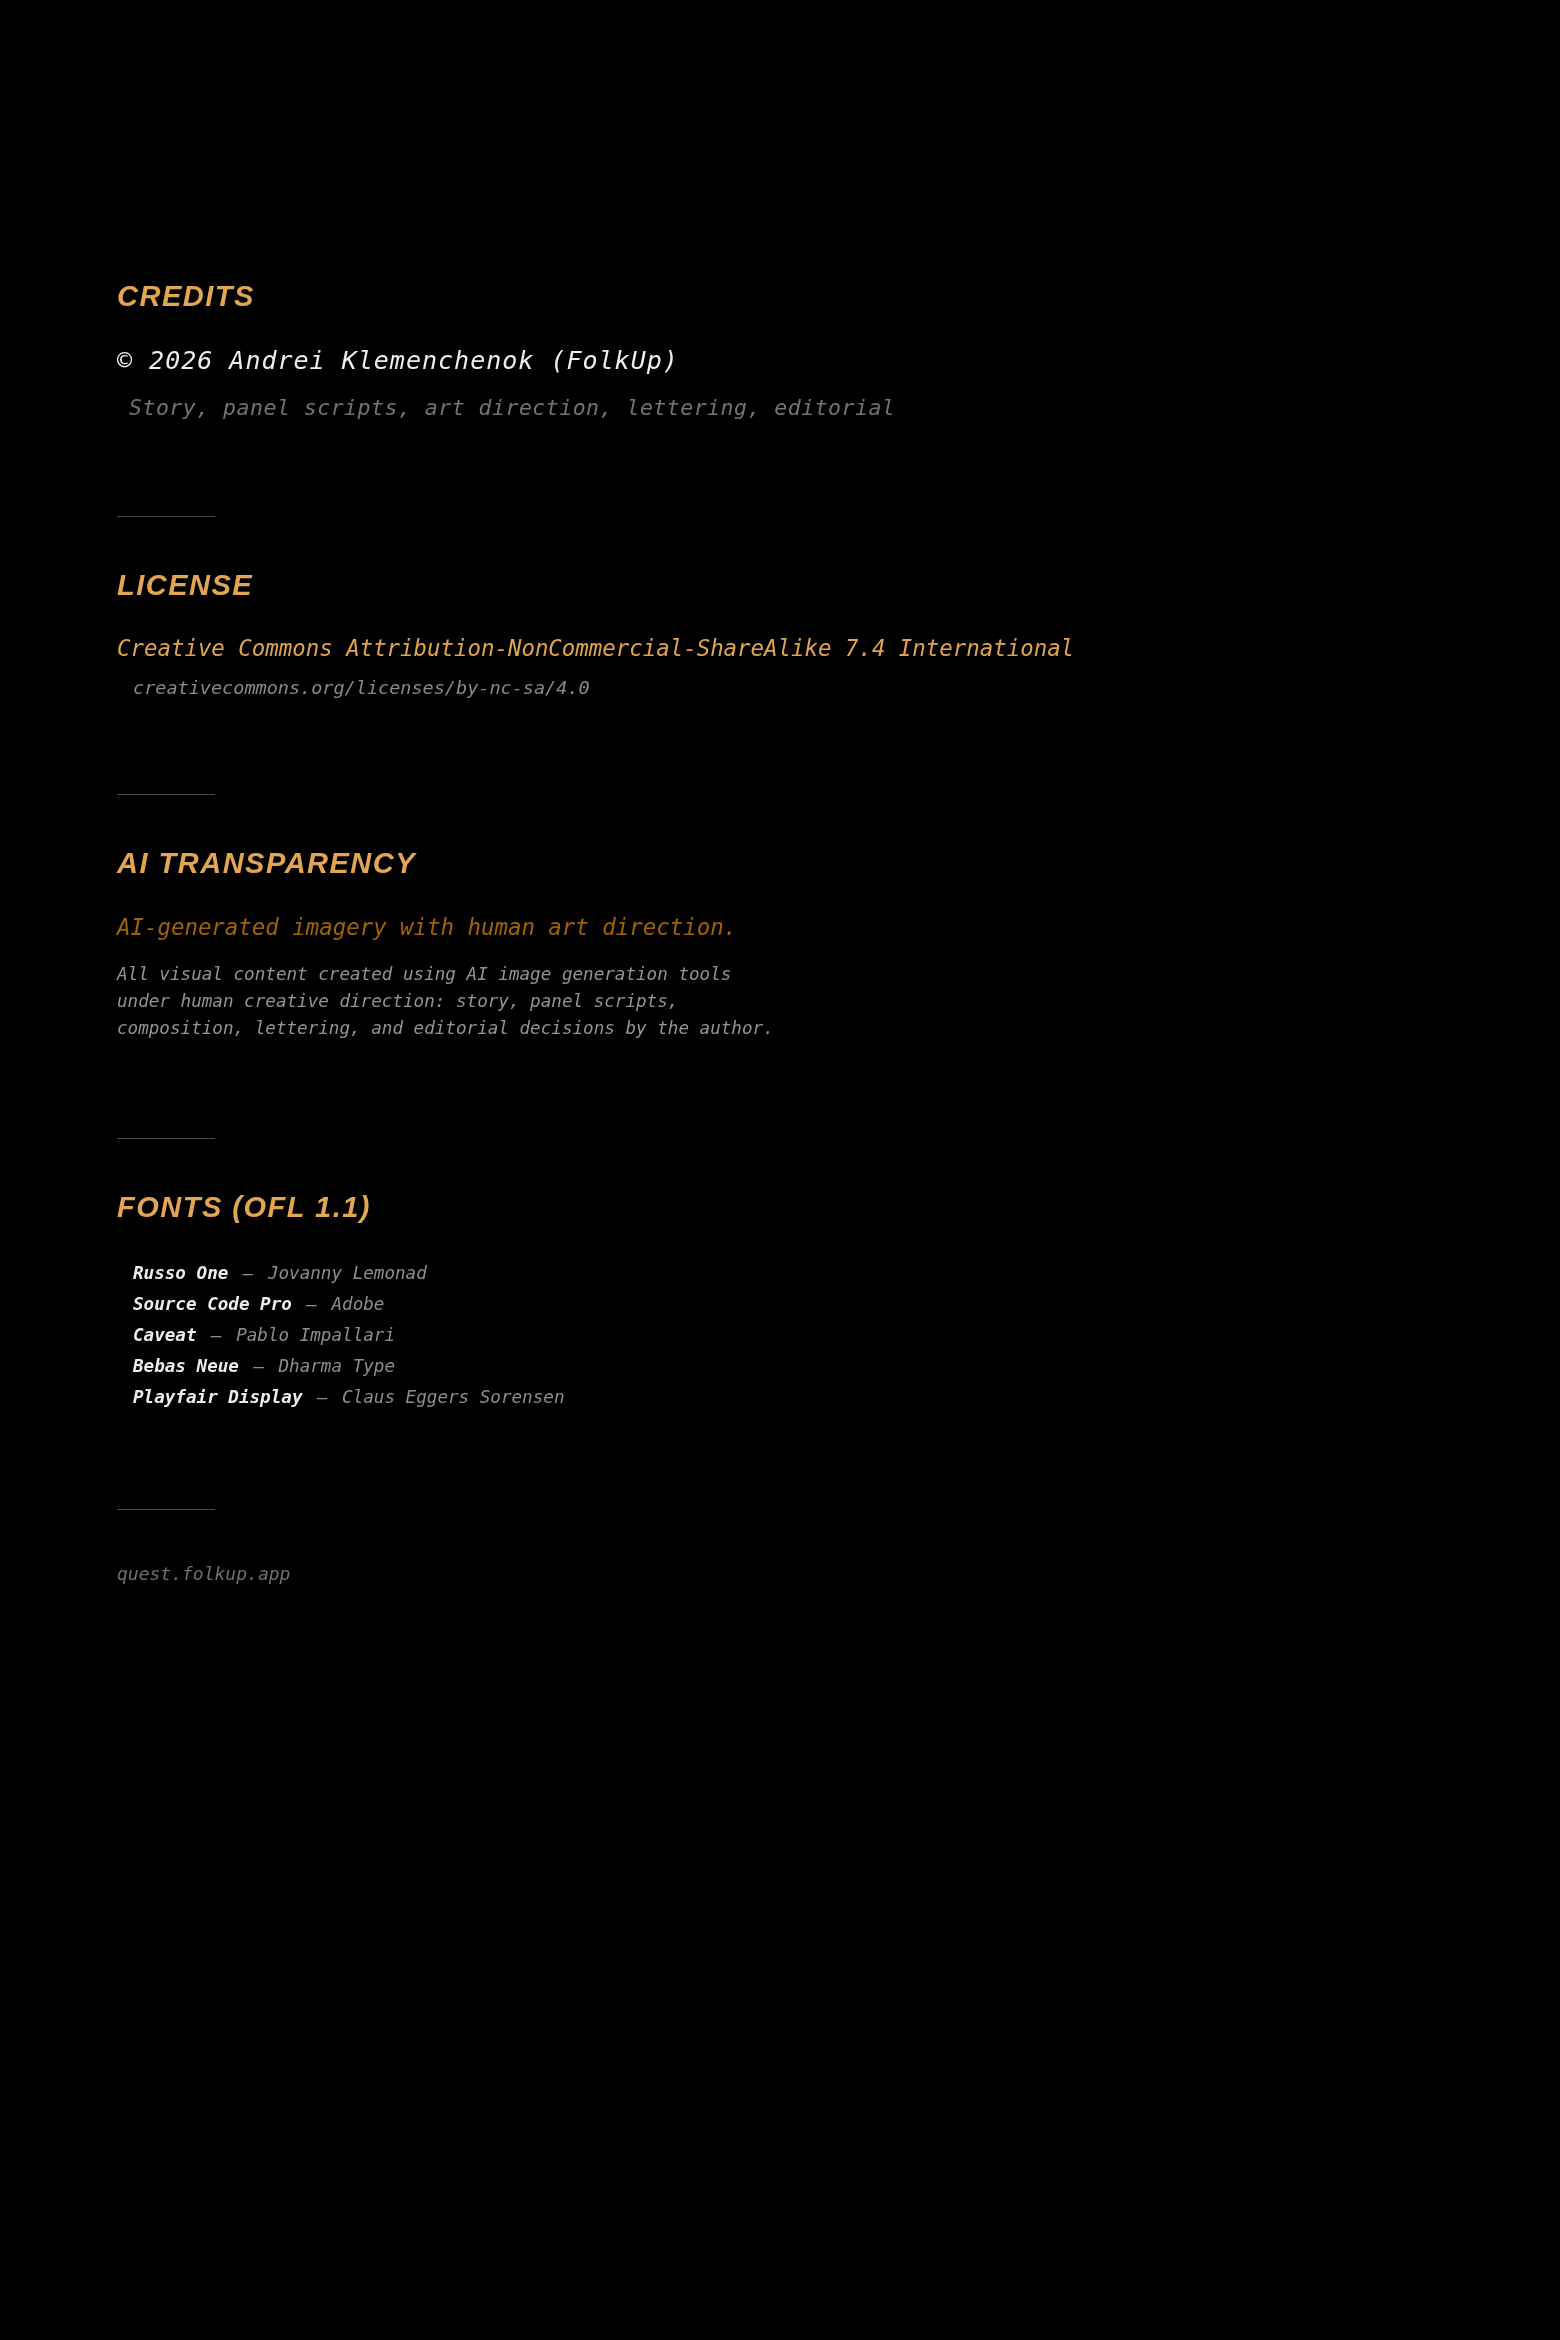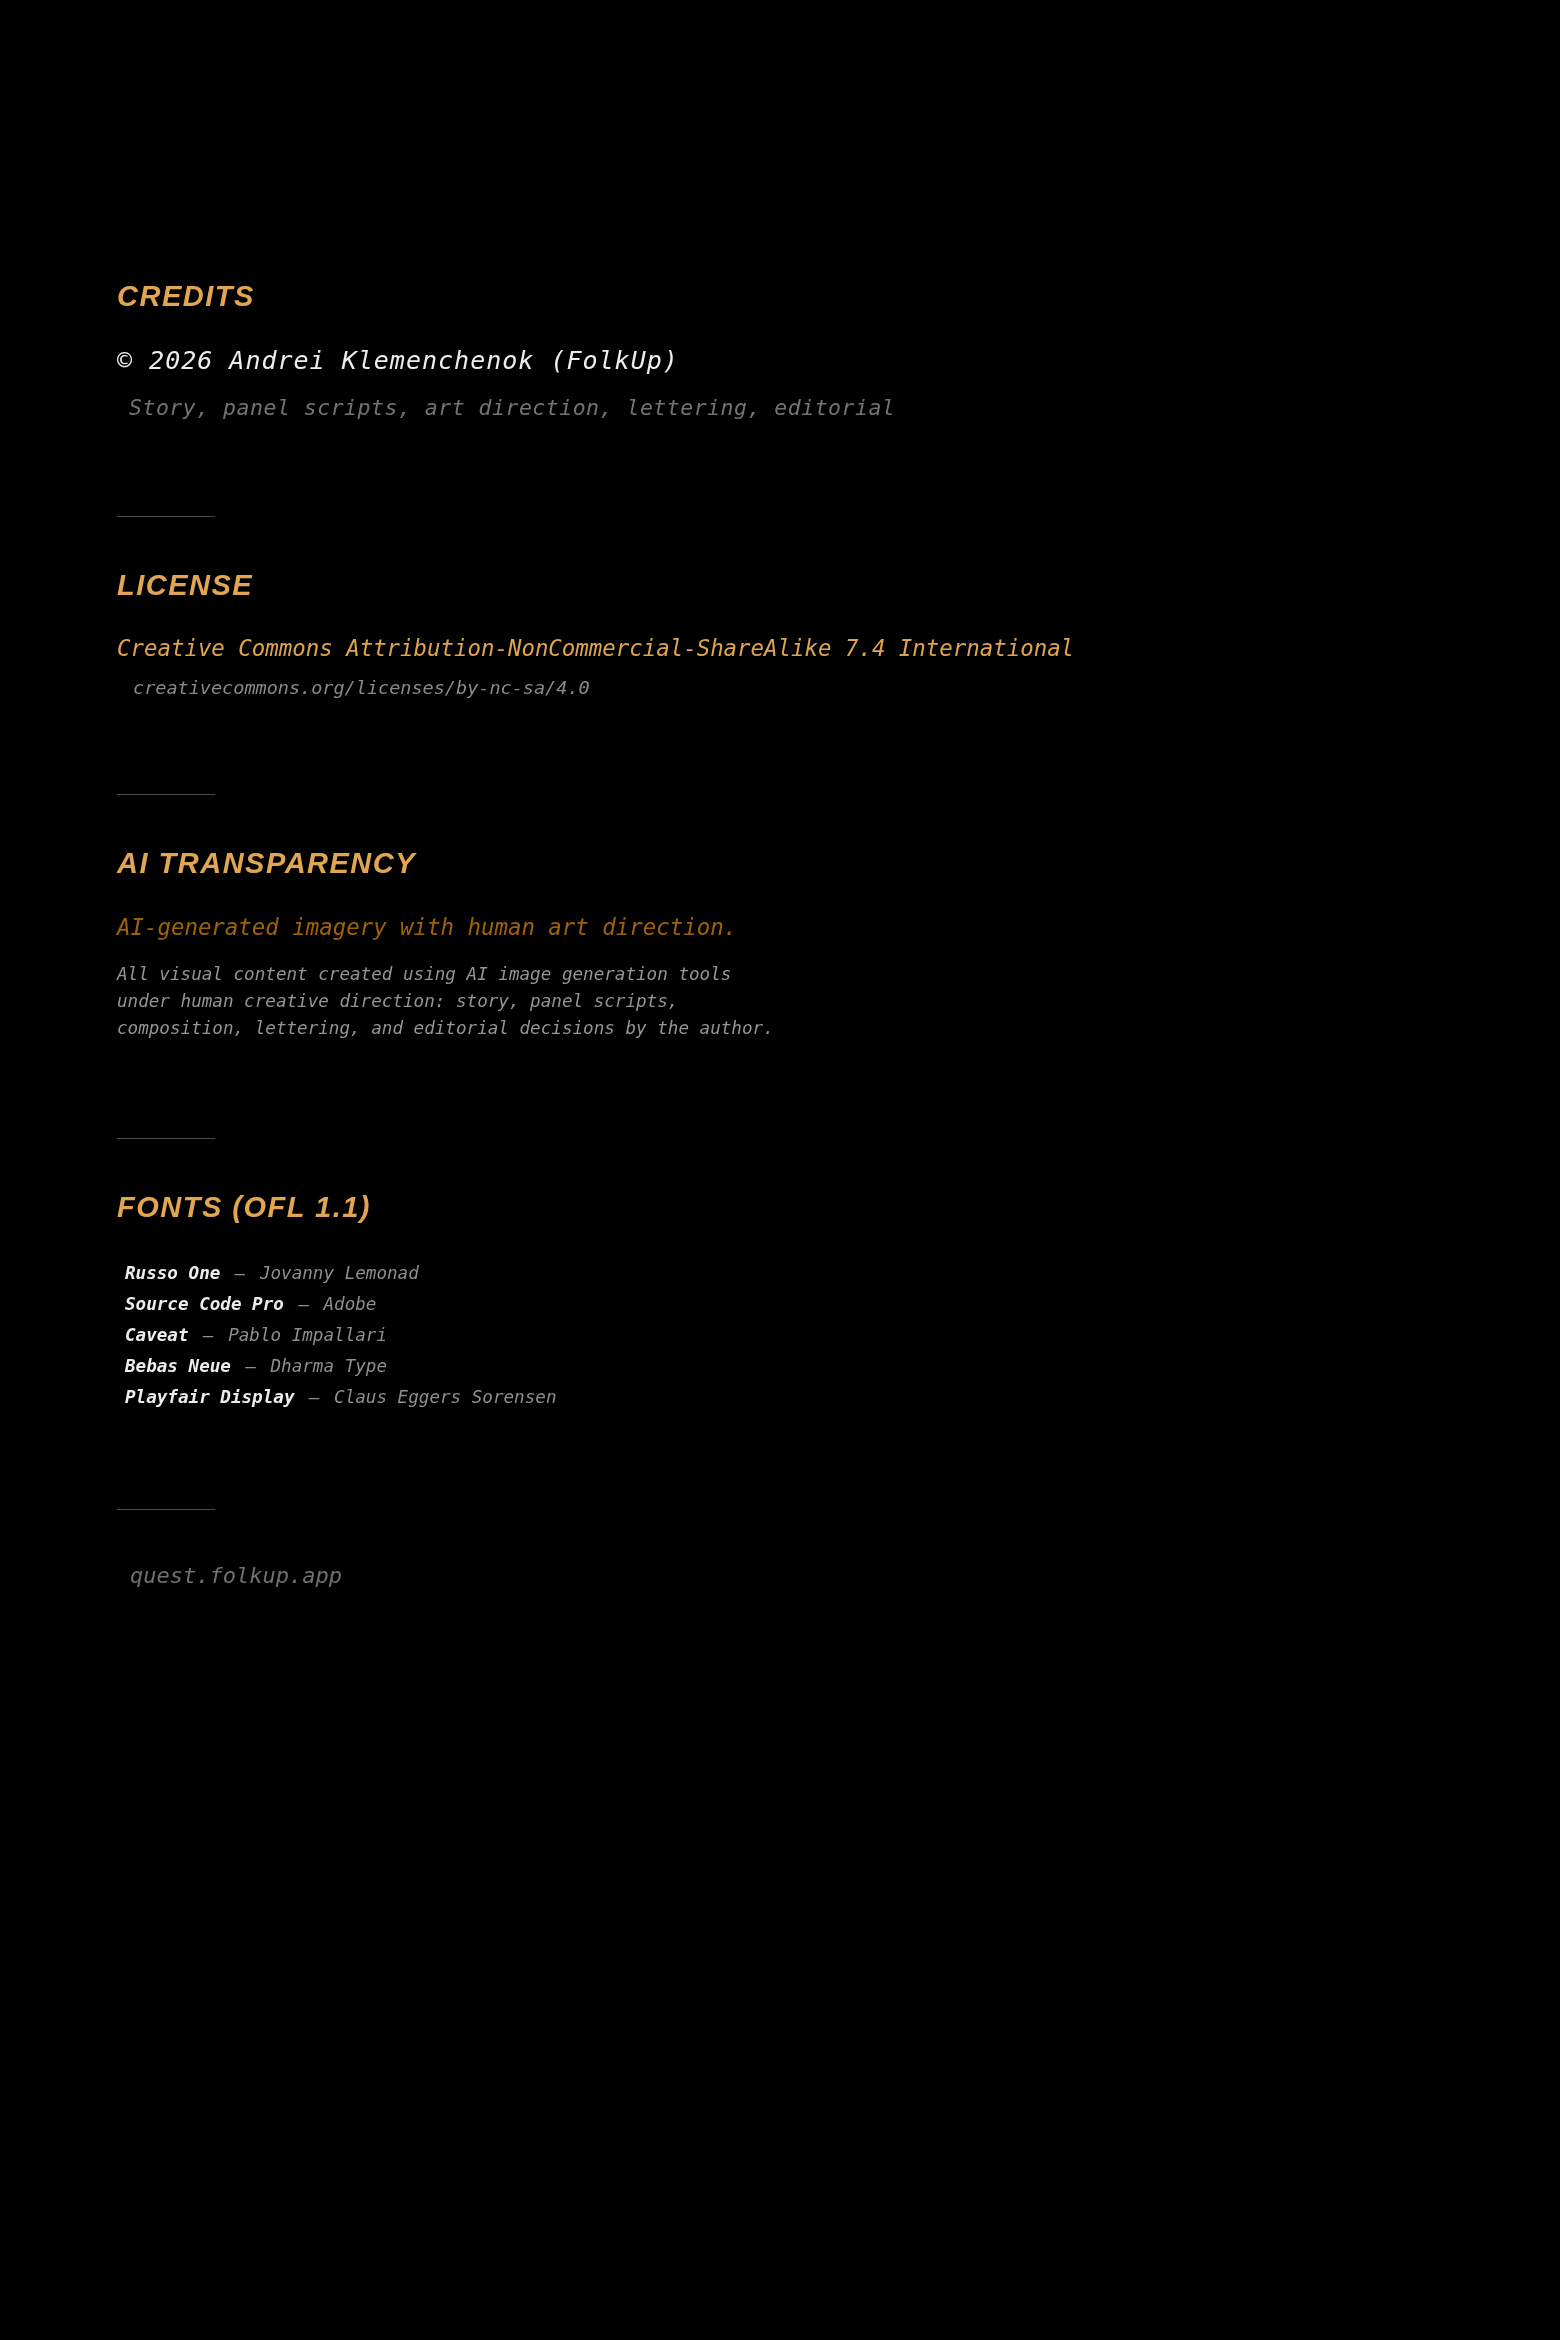--- a/index.html
+++ b/index.html
@@ -72,43 +72,43 @@
   }
   .ai-body {
     font-size: 17.6px;
     color: #949494;
     line-height: 27px;
     margin: 0;
     white-space: pre-line;
   }
   .font-list {
     list-style: none;
-    margin: 8px;
+    margin: 16px;
     padding: 0;
   }
   .font-item {
     font-size: 17.6px;
     line-height: 31px;
     color: #8E8E8E;
   }
   .font-name {
     color: #EDEDED;
     font-weight: bold;
   }
   .font-sep {
     color: #8E8E8E;
     padding: 0 3.9px;
   }
   .font-author {
     color: #8E8E8E;
   }
   .footer-url {
-    font-size: 22px;
+    font-size: 18px;
     color: #707070;
-    margin: 13px;
+    margin: 0;
   }
 </style>
 </head>
 <body>
 
 <div class="content">
 
   <section>
     <h2 class="section-heading">CREDITS</h2>
     <p class="credits-copyright">© 2026 Andrei Klemenchenok (FolkUp)</p>

